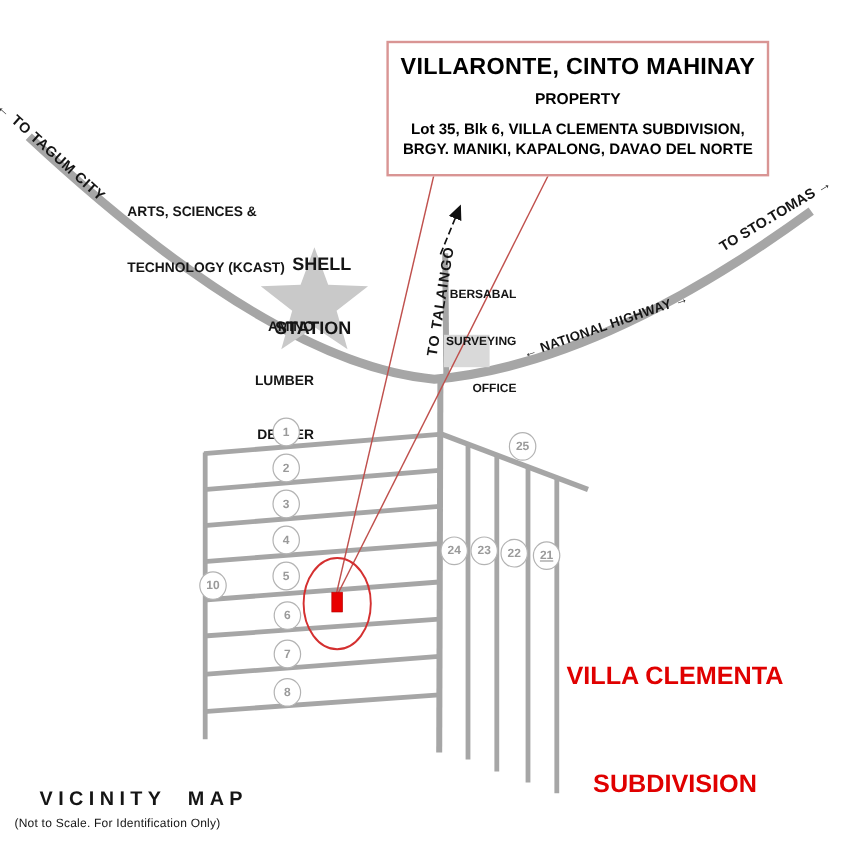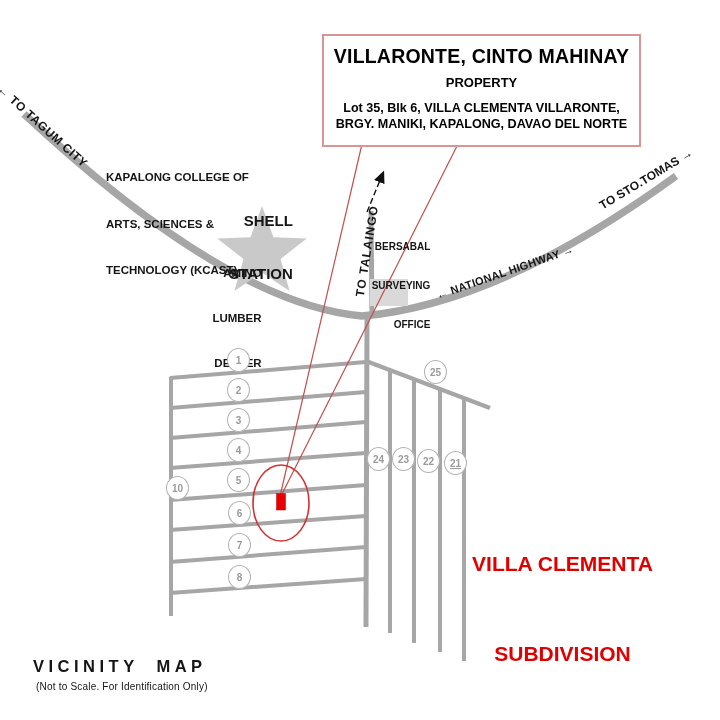--- a/index.html
+++ b/index.html
@@ -63,32 +63,31 @@
     </g>
 
     <ellipse cx="281" cy="503" rx="28" ry="38" fill="none" stroke="#d43030" stroke-width="1.6"></ellipse>
     <rect x="276.5" y="493.5" width="9" height="16.5" fill="#e80000" stroke="#b00000" stroke-width="0.5"></rect>
   </svg>
 
   <div id="title-box">
     <div class="tb-name">VILLARONTE, CINTO MAHINAY</div>
     <div class="tb-type">PROPERTY</div>
     <div class="tb-addr">
-      <div>Lot 35, Blk 6, VILLA CLEMENTA VILLARONTE,</div>
+      <div>Lot 35, Blk 6, VILLA CLEMENTA SUBDIVISION,</div>
       <div>BRGY. MANIKI, KAPALONG, DAVAO DEL NORTE</div>
     </div>
   </div>
 
   <div class="lbl" style="left:4px;top:82px;font-size:12px;transform:rotate(42deg);transform-origin:0 0;letter-spacing:.5px;">← TO TAGUM CITY</div>
   <div class="lbl" style="left:367px;top:251px;font-size:12px;letter-spacing:1px;transform:translate(-50%,-50%) rotate(-81deg);">TO TALAINGO</div>
   <div class="lbl" style="left:505px;top:272px;font-size:11px;transform:translate(-50%,-50%) rotate(-19deg);letter-spacing:.3px;">← NATIONAL HIGHWAY →</div>
   <div class="lbl" style="left:646px;top:179px;font-size:12px;transform:translate(-50%,-50%) rotate(-31deg);">TO STO.TOMAS →</div>
 
   <div class="lbl" style="left:106px;top:139px;font-size:11.5px;line-height:15.5px;">
-    <div>KAPALONG COLLEGE OF</div>
     <div>ARTS, SCIENCES &amp;</div>
     <div>TECHNOLOGY (KCAST)</div>
   </div>
   <div class="lbl center" style="left:261px;top:247px;font-size:15px;line-height:17.5px;">
     <div>SHELL</div>
     <div>STATION</div>
   </div>
   <div class="lbl center" style="left:237px;top:318px;font-size:11.5px;line-height:15px;">
     <div>AMINO</div>
     <div>LUMBER</div>
@@ -114,15 +113,15 @@
   <div class="blk" style="left:228px;top:533px;">7</div>
   <div class="blk" style="left:228px;top:565px;">8</div>
   <div class="blk" style="left:166px;top:476px;">10</div>
   <div class="blk" style="left:367px;top:447px;">24</div>
   <div class="blk" style="left:392px;top:447px;">23</div>
   <div class="blk" style="left:417px;top:449px;">22</div>
   <div class="blk" style="left:444px;top:451px;text-decoration:underline;">21</div>
   <div class="blk" style="left:424px;top:360px;">25</div>
 
   <div class="lbl" style="left:33px;top:657px;font-size:16.5px;letter-spacing:4.5px;word-spacing:9px;">VICINITY MAP</div>
-  <div class="lbl" style="left:36px;top:681px;font-size:10px;font-weight:normal;letter-spacing:.2px;">(Not to Scale. For Identification Only)</div>
+  <div class="lbl" style="left:12px;top:681px;font-size:10px;font-weight:normal;letter-spacing:.2px;">(Not to Scale. For Identification Only)</div>
 
 </div>
 
 </body></html>

